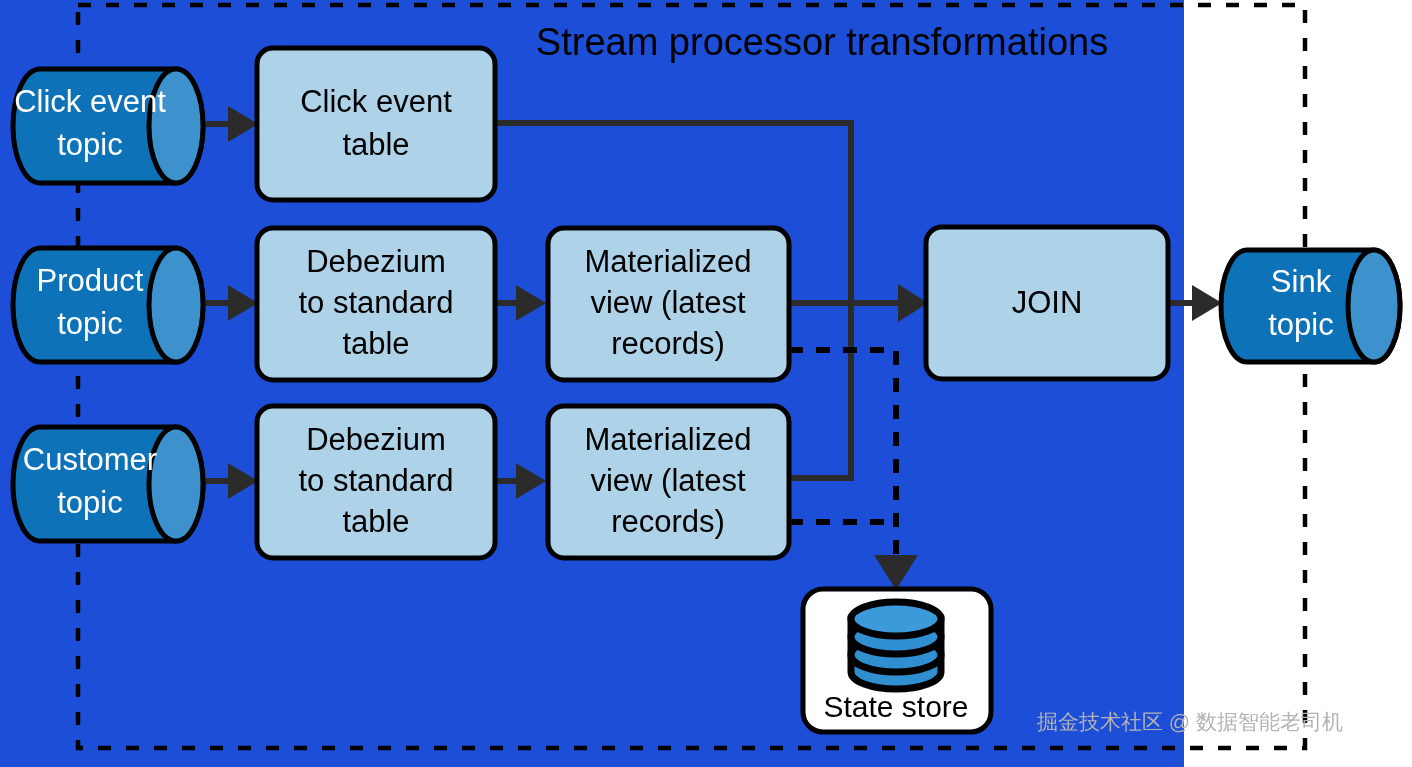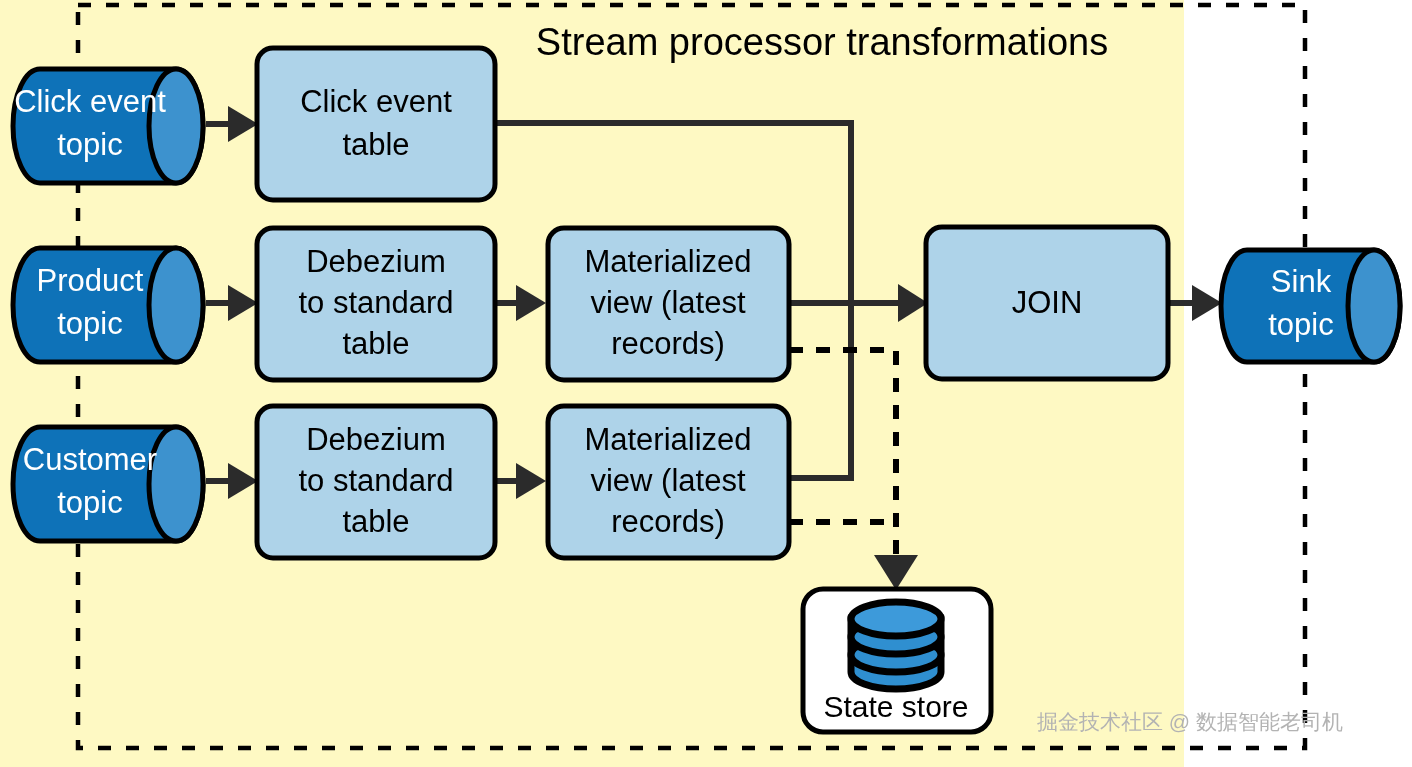--- a/index.html
+++ b/index.html
@@ -10,21 +10,21 @@
   body {
     width: 1412px;
     height: 767px;
     font-family: "Liberation Sans", sans-serif;
     overflow: hidden;
   }
   #diagram-root {
     position: relative;
     width: 1184px;
     height: 767px;
-    background: #fef9c3;
+    background: #1d4ed8;
   }
   svg.diagram {
     display: block;
     width: 1412px;
     height: 767px;
   }
   .box-label,
   .cyl-label,
   .title-text,
   .store-label,

